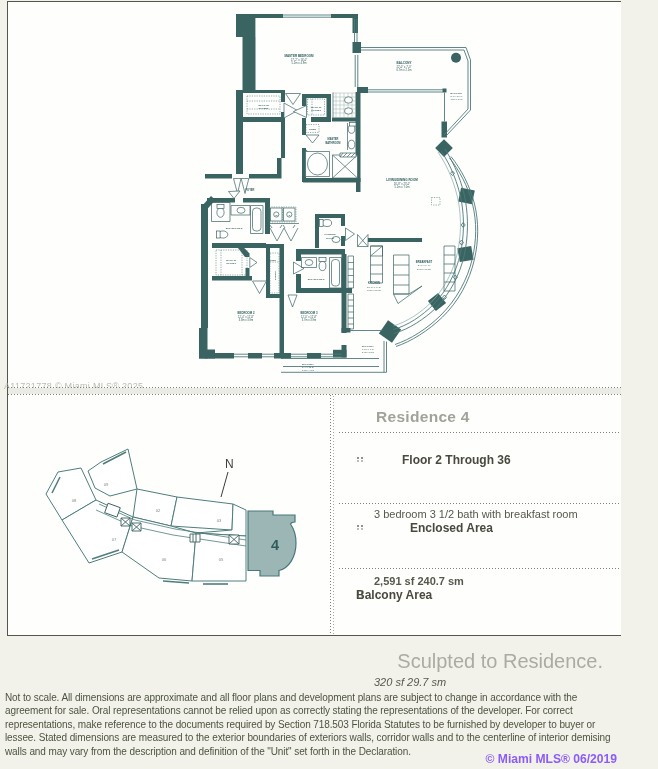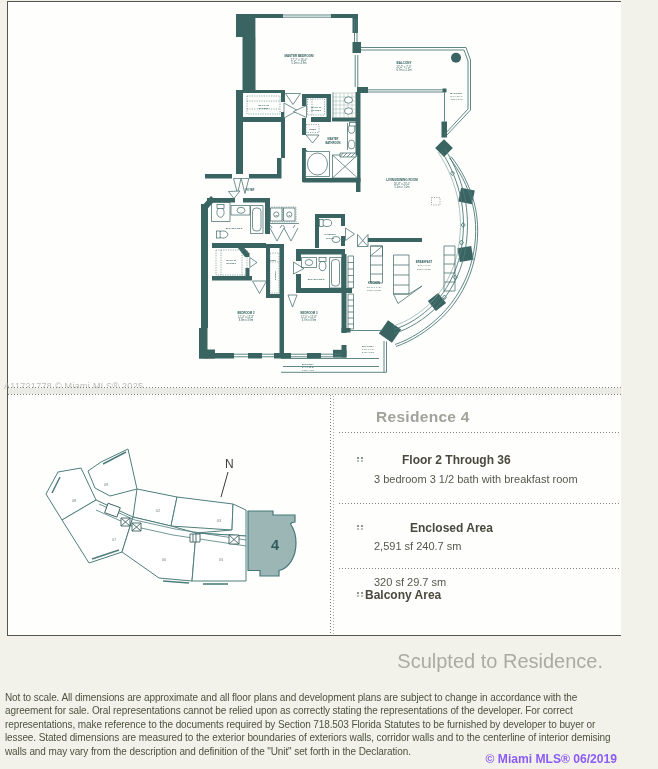--- a/index.html
+++ b/index.html
@@ -5,21 +5,21 @@
   html,body{margin:0;padding:0;}
   body{width:658px;height:769px;background:#f2f2eb;font-family:"Liberation Sans",sans-serif;}
   .page{position:relative;width:621px;height:769px;overflow:hidden;}
   .panel{position:absolute;left:7px;top:1px;width:635px;height:633px;background:#fefefd;border:1px solid #55554f;}
   .hdot{position:absolute;height:1px;background:repeating-linear-gradient(90deg,#80807a 0 1px,transparent 1px 3px);}
   .vdot{position:absolute;width:1px;background:repeating-linear-gradient(180deg,#80807a 0 1px,transparent 1px 3px);}
   .wm{position:absolute;left:4px;top:381px;font-size:9px;color:#bcbcb4;letter-spacing:0.3px;}
   .title{position:absolute;left:376px;top:408px;font-size:15.5px;font-weight:bold;color:#a2a29b;letter-spacing:0.3px;text-align:right;}
   .ic{position:absolute;width:7px;height:8px;}
   .h1{position:absolute;font-size:12px;font-weight:bold;color:#49493e;}
-  .h2{position:absolute;font-size:11px;color:#57574c;}
+  .h2{position:absolute;font-size:11px;color:#57574c;margin-top:35px;}
   .sculpt{position:absolute;right:18px;top:650px;font-size:20px;color:#abaaa4;letter-spacing:0px;}
   .disc{position:absolute;left:5px;top:691px;font-size:10px;line-height:13.4px;color:#4e5340;letter-spacing:-0.1px;}
   .copyr{position:absolute;right:4px;top:752px;font-size:12.1px;color:#8b5cf6;font-weight:bold;}
 </style>
 </head>
 <body>
 <div class="page">
 
   <div class="panel"></div>
 
@@ -441,34 +441,34 @@
 
   <svg class="ic" style="left:357px;top:525px" width="7" height="8">
       <rect x="0" y="0" width="2" height="2" fill="#8b968f"></rect>
       <rect x="4" y="0" width="2" height="2" fill="#8b968f"></rect>
       <rect x="0" y="3" width="2" height="2" fill="#b9c0ba"></rect>
       <rect x="4" y="3" width="2" height="2" fill="#b9c0ba"></rect>
     </svg>
 
   <div class="h1" style="left:374px;top:521px;padding-left:36px;">Enclosed Area</div>
 
-  <div class="h2" style="left:374px;top:540px;">2,591 sf 240.7 sm</div>
+  <div class="h2" style="left:374px;top:540px;font-weight:bold;">2,591 sf 240.7 sm</div>
 
   <div class="hdot" style="left:339px;top:568px;width:303px;"></div>
 
   <svg class="ic" style="left:357px;top:592px" width="7" height="8">
       <rect x="0" y="0" width="2" height="2" fill="#8b968f"></rect>
       <rect x="4" y="0" width="2" height="2" fill="#8b968f"></rect>
       <rect x="0" y="3" width="2" height="2" fill="#b9c0ba"></rect>
       <rect x="4" y="3" width="2" height="2" fill="#b9c0ba"></rect>
     </svg>
 
-  <div class="h1" style="left:365px;top:588px;">Balcony Area</div>
-
-  <div class="h2" style="left:374px;top:576px;">320 sf 29.7 sm</div>
+  <div class="h1" style="left:356px;top:588px;">Balcony Area</div>
+
+  <div class="h2" style="left:374px;top:641px;font-style:italic;">320 sf 29.7 sm</div>
 
   <svg id="site" style="position:absolute;left:0;top:0" width="658" height="769" viewBox="0 0 658 769">
   <g fill="#ffffff" stroke="#4e7e7c" stroke-width="1">
 
     <path d="M46,494 L58,472 L81,468 L96,500 L62,520 Z"></path>
 
     <path d="M88,471 L101,462 L128,449 L137,489 L110,496 L95,488 Z"></path>
 
     <path d="M62,520 L96,500 L133,517 L122,552 L89,563 Z"></path>
 

